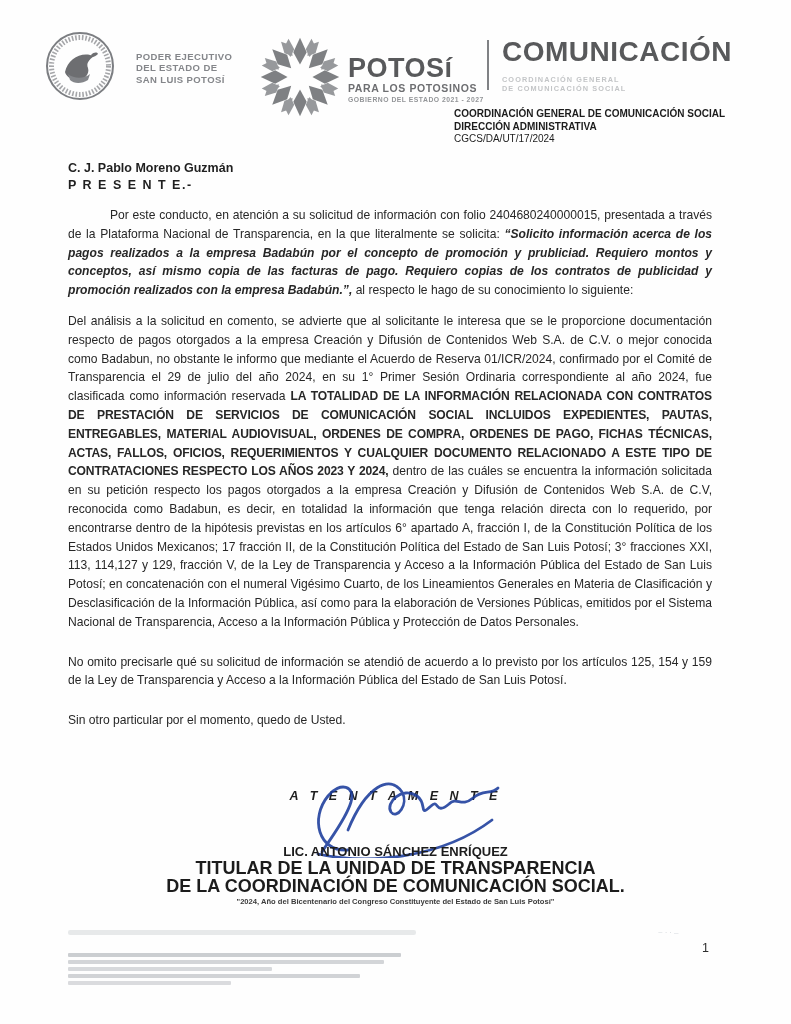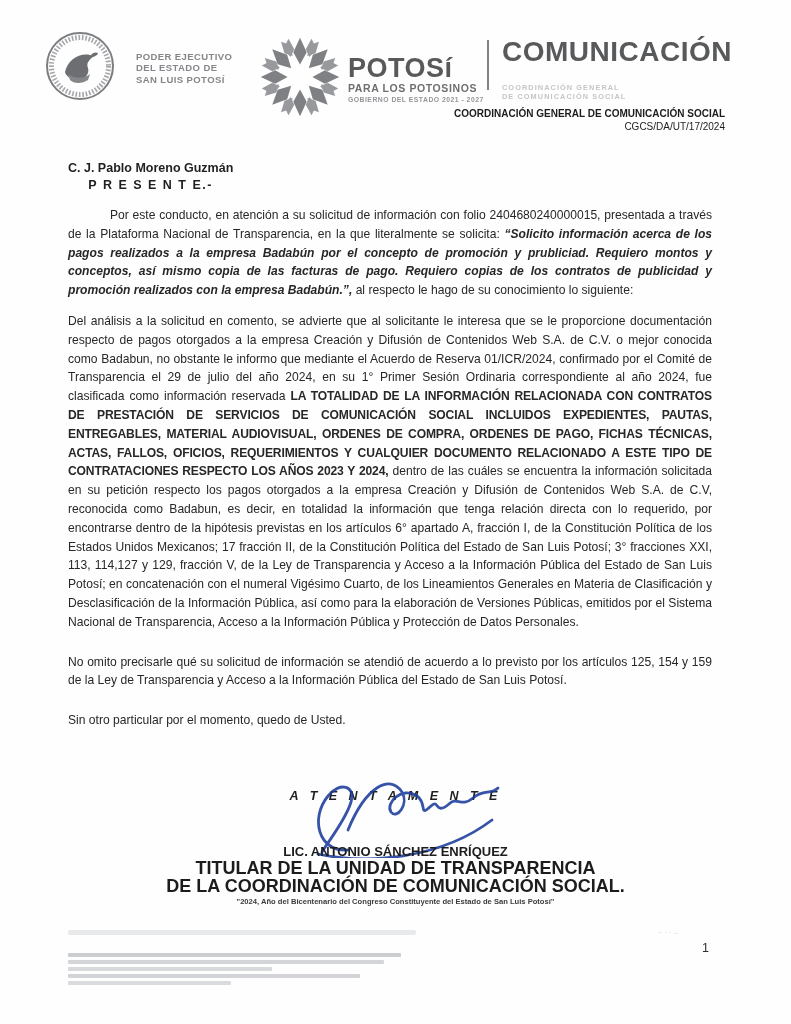--- a/index.html
+++ b/index.html
@@ -14,28 +14,28 @@
   .seal-text{margin-left:20px;font-size:9.5px;font-weight:bold;color:#84868a;
     letter-spacing:.4px;line-height:11.5px;}
   .flower-group{left:256px;top:33px;display:flex;align-items:center;}
   .potosi-text{margin-left:4px;}
   .potosi-title{font-size:27px;font-weight:bold;color:#58595b;letter-spacing:.5px;line-height:26px;}
   .potosi-sub{font-size:10.5px;font-weight:bold;color:#6d6e71;letter-spacing:.6px;margin-top:1px;}
   .potosi-tag{font-size:6.8px;font-weight:bold;color:#939598;letter-spacing:.5px;margin-top:2px;}
   .header-divider{left:487px;top:40px;width:2px;height:50px;background:#808285;}
   .com-group{left:502px;top:38px;}
   .com-title{font-size:28px;font-weight:bold;color:#58595b;letter-spacing:.5px;line-height:28px;}
-  .com-sub{font-size:7.3px;font-weight:bold;color:#c3c5c7;letter-spacing:1.1px;line-height:8.6px;margin-top:18px;}
-
-  
-  .ref-block{right:66px;top:108px;text-align:right;font-size:10px;line-height:12.6px;color:#1c1c1c;}
+  .com-sub{font-size:7.3px;font-weight:bold;color:#c3c5c7;letter-spacing:1.1px;line-height:8.6px;margin-top:10px;}
+
+  
+  .ref-block{right:66px;top:108px;font-size:10px;line-height:12.6px;color:#1c1c1c;}
   .ref-bold{font-weight:bold;}
 
   
-  .addressee{left:68px;top:160px;font-size:12.5px;font-weight:bold;color:#1f1f1f;line-height:17px;text-align:center;}
+  .addressee{left:68px;top:160px;font-size:12.5px;font-weight:bold;color:#1f1f1f;line-height:17px;}
   .salutation{letter-spacing:1.5px;}
 
   
   .body-text{left:68px;top:206px;width:656px;font-size:12.1px;line-height:18.8px;
     text-align:justify;color:#272727;}
   .body-text p{margin:0 12px 12px 0;}
   .body-text p.gap-lg{margin-bottom:21px;}
   .body-text p.indent{text-indent:42px;}
   .run-bold-italic{font-weight:bold;font-style:italic;}
   .run-bold-caps{font-weight:bold;letter-spacing:-.15px;}
@@ -142,20 +142,21 @@
 <div class="abs com-group">
   <div class="com-title">COMUNICACIÓN</div>
   <div class="com-sub">
     <div>COORDINACIÓN GENERAL</div>
     <div>DE COMUNICACIÓN SOCIAL</div>
   </div>
 </div>
 
 <div class="abs ref-block">
   <div class="ref-bold">COORDINACIÓN GENERAL DE COMUNICACIÓN SOCIAL</div>
+  <div class="ref-bold">DIRECCIÓN ADMINISTRATIVA</div>
   <div>CGCS/DA/UT/17/2024</div>
 </div>
 
 <div class="abs addressee">
   <div>C. J. Pablo Moreno Guzmán</div>
   <div class="salutation">P R E S E N T E.-</div>
 </div>
 
 <div class="abs body-text">
   <p class="indent"><span class="run-normal">Por este conducto, en atención a su solicitud de información con folio 2404680240000015, presentada a través de la Plataforma Nacional de Transparencia, en la que literalmente se solicita: </span><span class="run-bold-italic">“Solicito información acerca de los pagos realizados a la empresa Badabún por el concepto de promoción y prubliciad. Requiero montos y conceptos, así mismo copia de las facturas de pago. Requiero copias de los contratos de publicidad y promoción realizados con la empresa Badabún.”,</span><span class="run-normal"> al respecto le hago de su conocimiento lo siguiente:</span></p>

